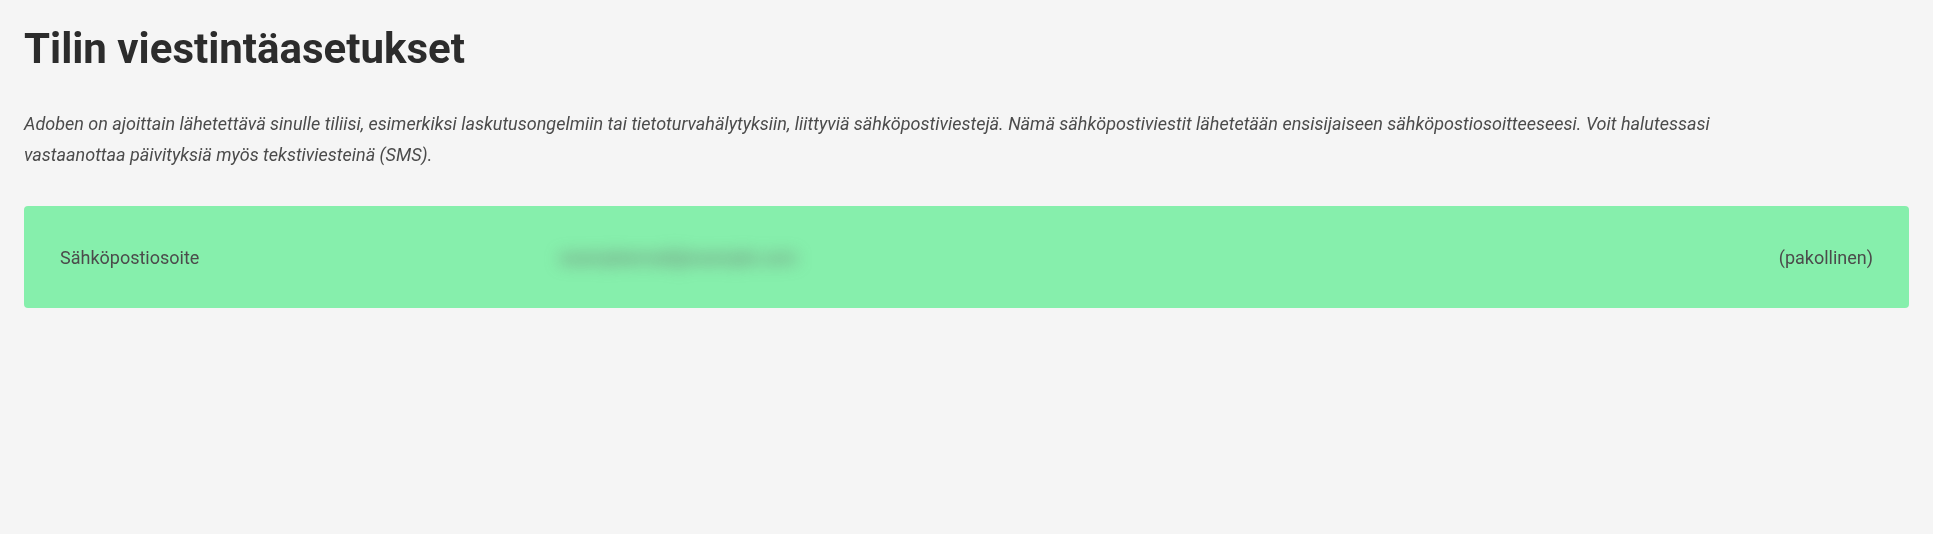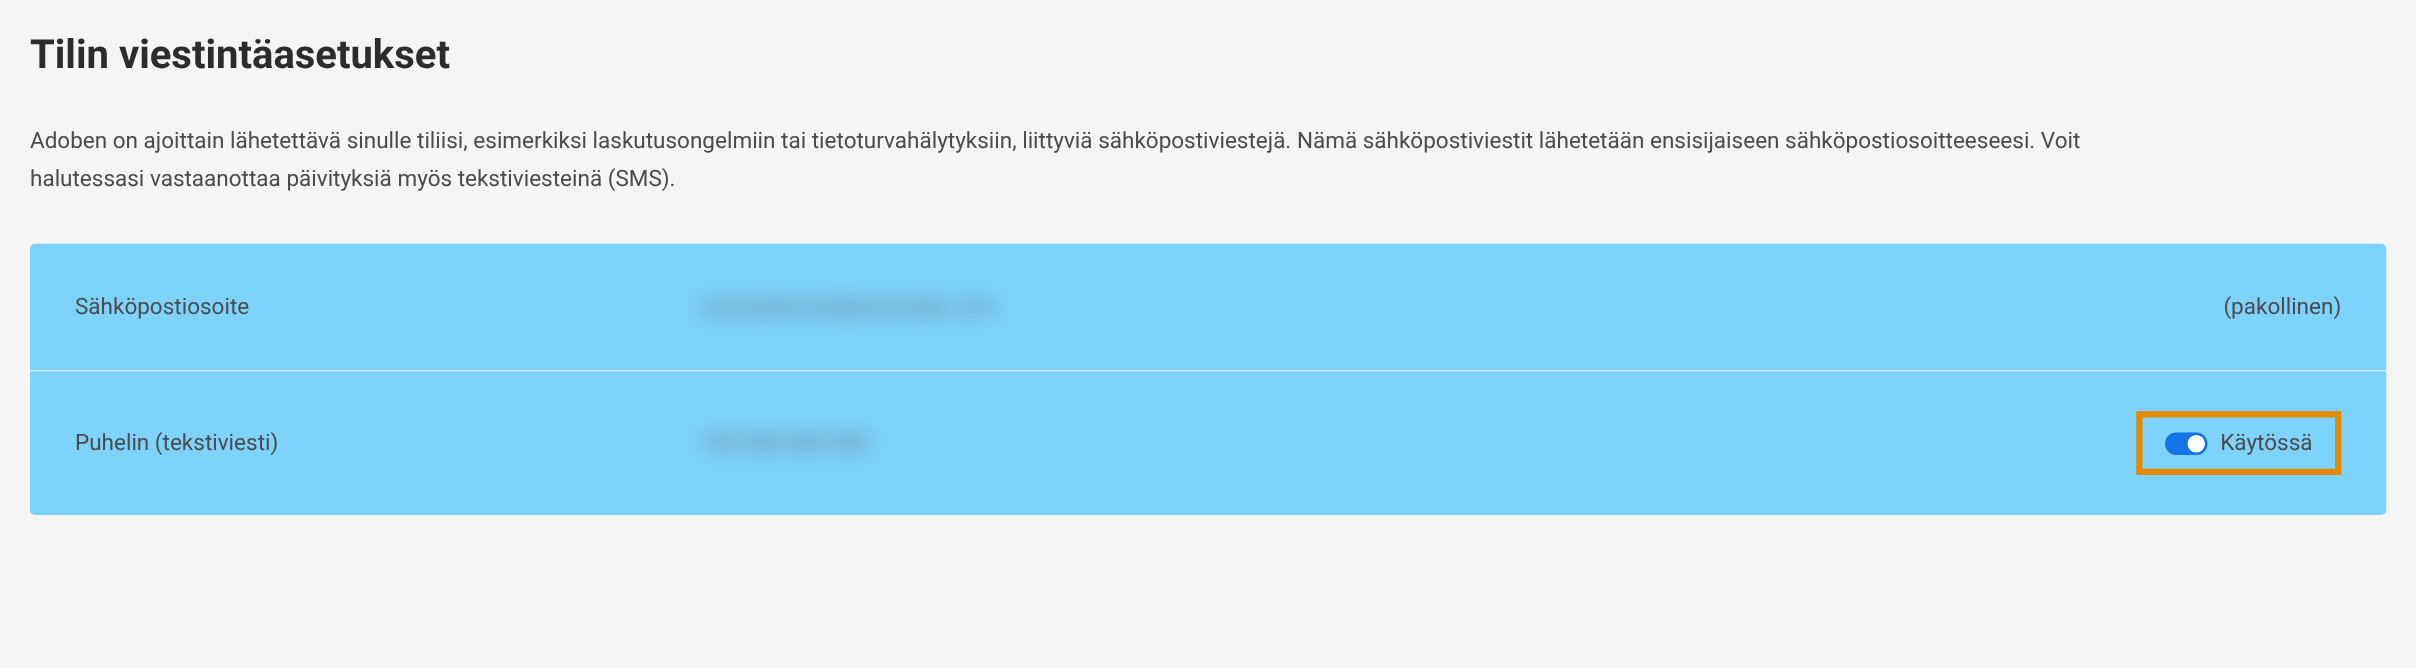--- a/index.html
+++ b/index.html
@@ -7,34 +7,35 @@
       padding: 0;
       box-sizing: border-box;
     }
     body {
       font-family: -apple-system, BlinkMacSystemFont, "Segoe UI", Roboto, Helvetica, Arial, sans-serif;
       background-color: #f5f5f5;
       padding: 24px;
       width: 1933px;
     }
     .page-title {
-      font-size: 32px;
+      font-size: 42px;
       font-weight: 700;
       color: #2c2c2c;
       margin-bottom: 36px;
     }
     .description {
       font-size: 18px;
       line-height: 1.7;
       color: #4b4b4b;
       margin-bottom: 36px;
       max-width: 1700px;
+      font-style: italic;
     }
     .settings-panel {
-      background: #7dd3fc;
+      background: #86efac;
       border-radius: 4px;
     }
     .setting-row {
       display: grid;
       grid-template-columns: 500px 1fr 300px;
       align-items: center;
       padding: 32px 36px;
       border-bottom: 1px solid #eaeaea;
       min-height: 102px;
     }
@@ -96,24 +97,14 @@
 <p class="description">Adoben on ajoittain lähetettävä sinulle tiliisi, esimerkiksi laskutusongelmiin tai tietoturvahälytyksiin, liittyviä sähköpostiviestejä. Nämä sähköpostiviestit lähetetään ensisijaiseen sähköpostiosoitteeseesi. Voit halutessasi vastaanottaa päivityksiä myös tekstiviesteinä (SMS).</p>
 
 <div class="settings-panel">
 
   <div class="setting-row">
     <div class="setting-label">Sähköpostiosoite</div>
     <div class="setting-value">exampleemail@example.com</div>
     <div class="setting-status">(pakollinen)</div>
   </div>
 
-  <div class="setting-row">
-    <div class="setting-label">Puhelin (tekstiviesti)</div>
-    <div class="setting-value">+00 000 000 000</div>
-    <div class="setting-status">
-      <div class="highlight-box">
-        <div class="toggle" role="switch" aria-checked="true"></div>
-        <span>Käytössä</span>
-      </div>
-    </div>
-  </div>
 
 </div>
 
 </body></html>

